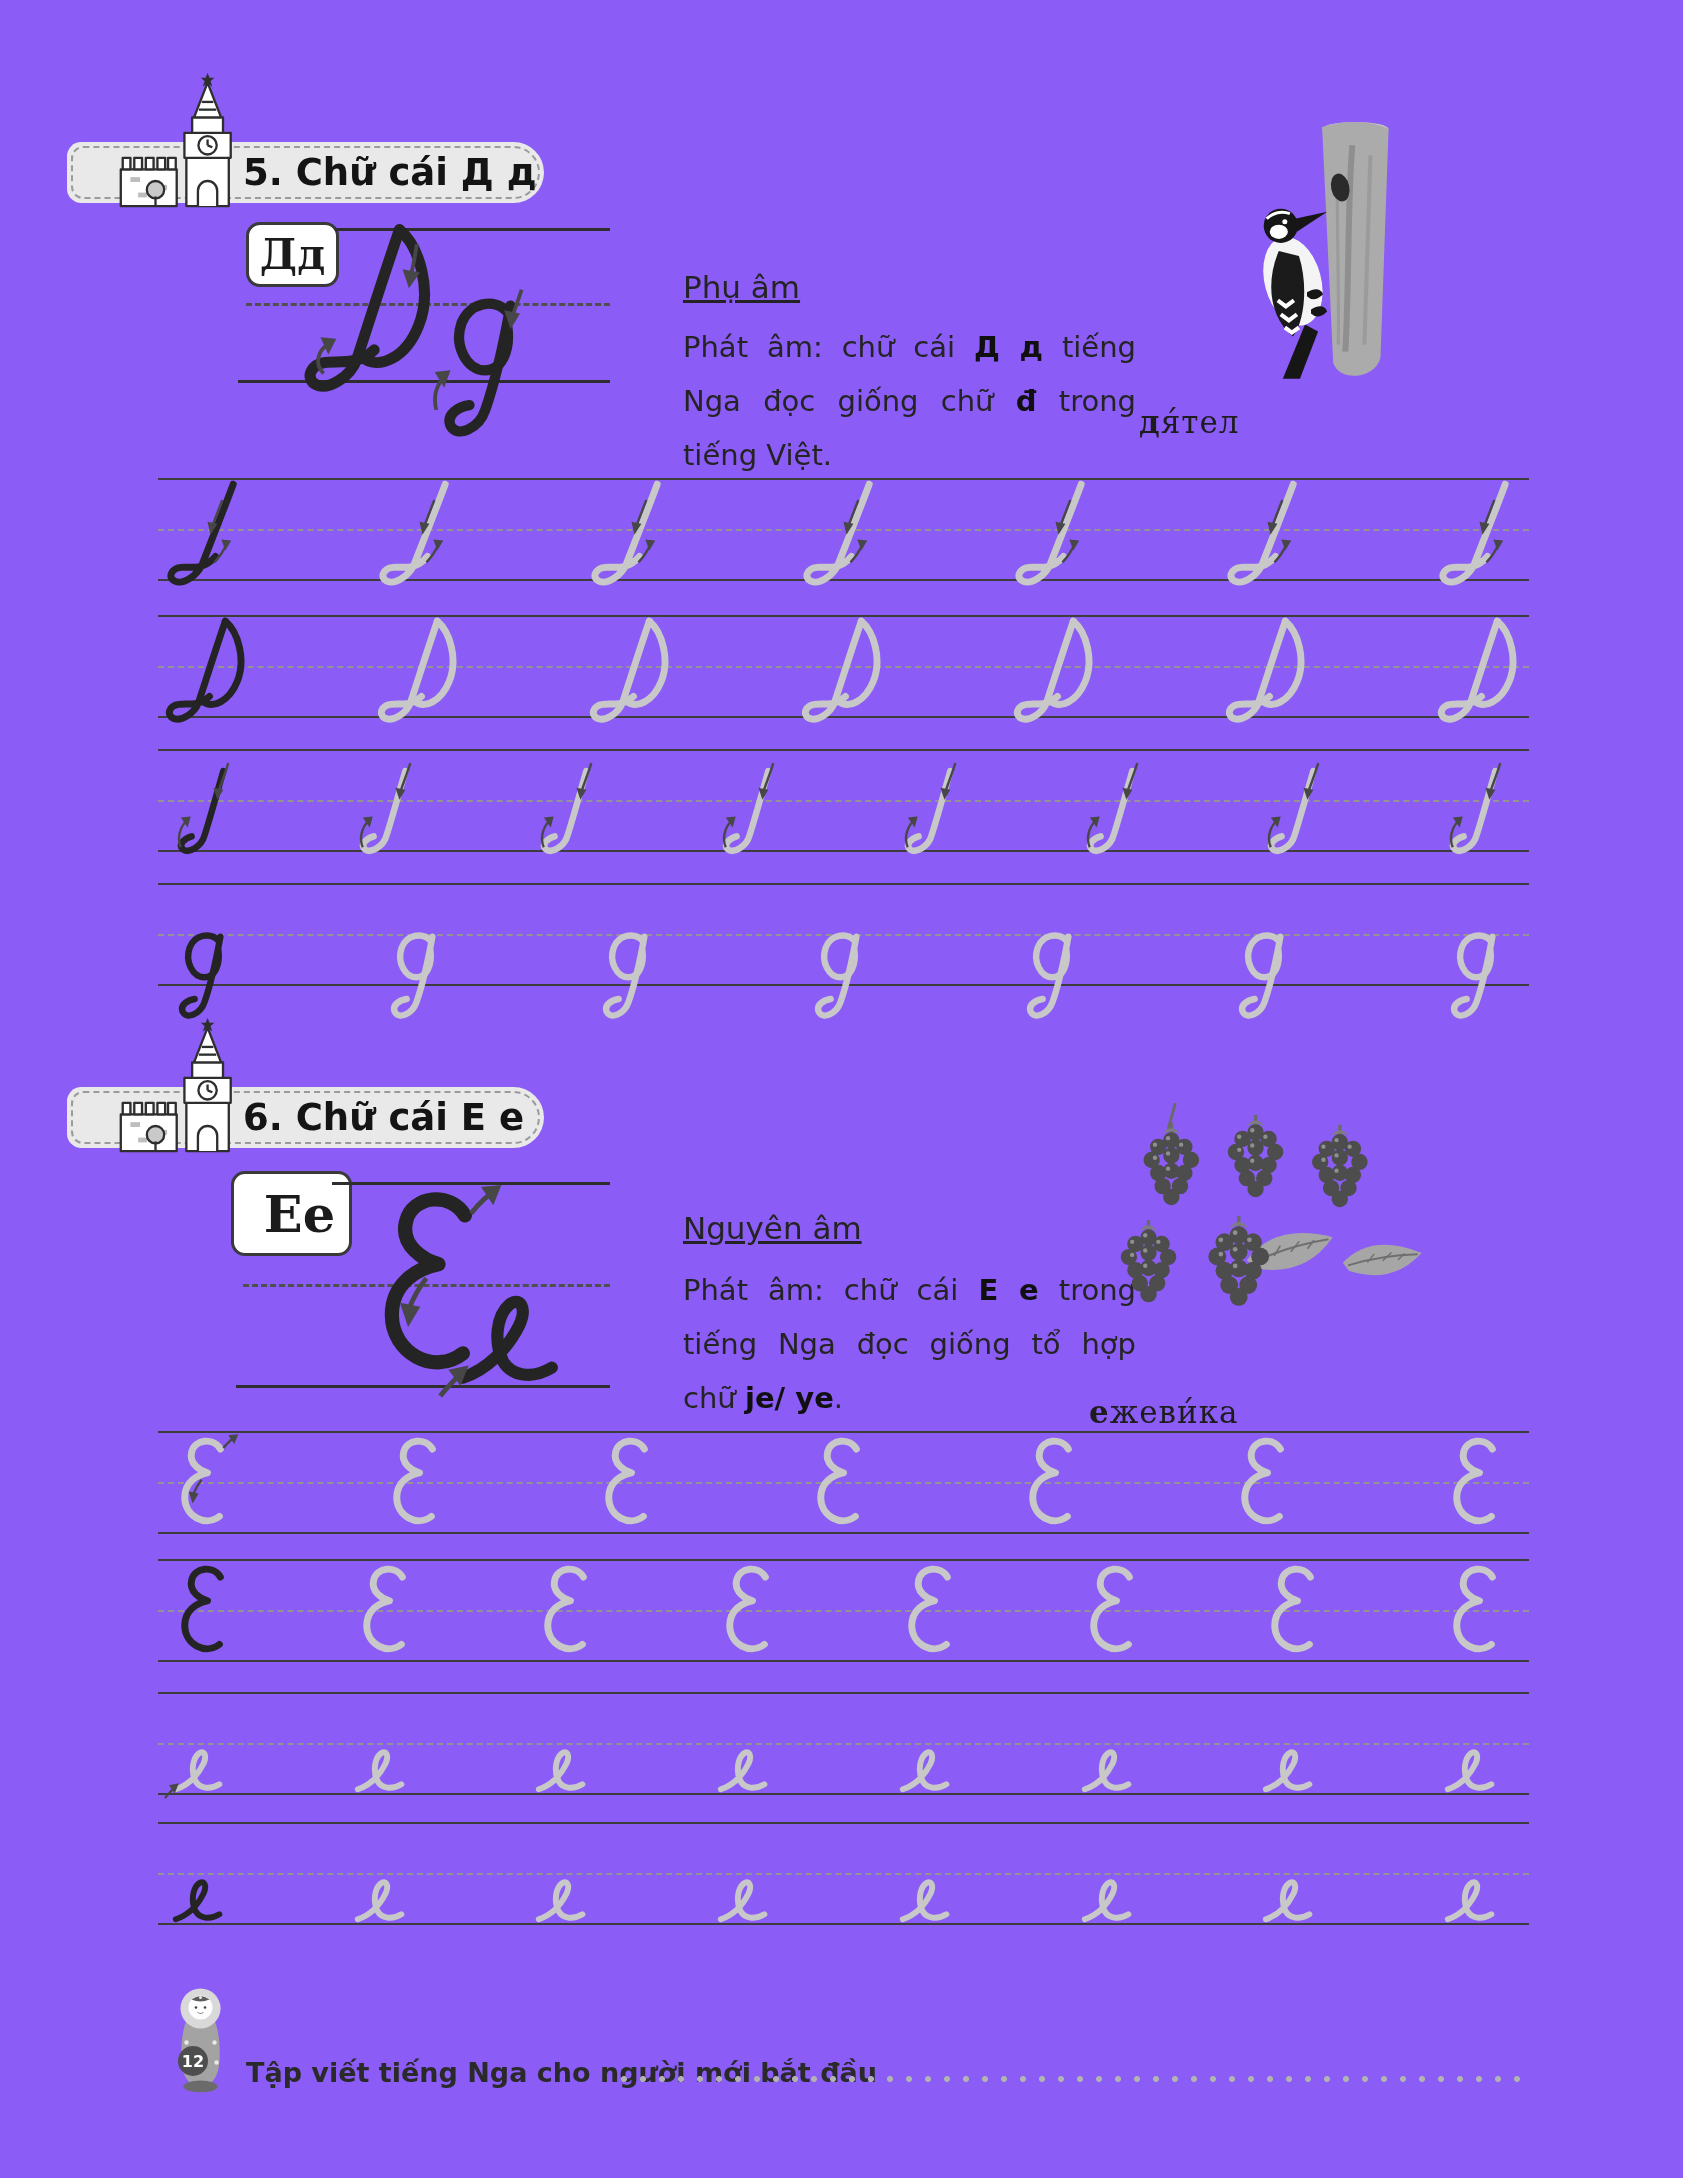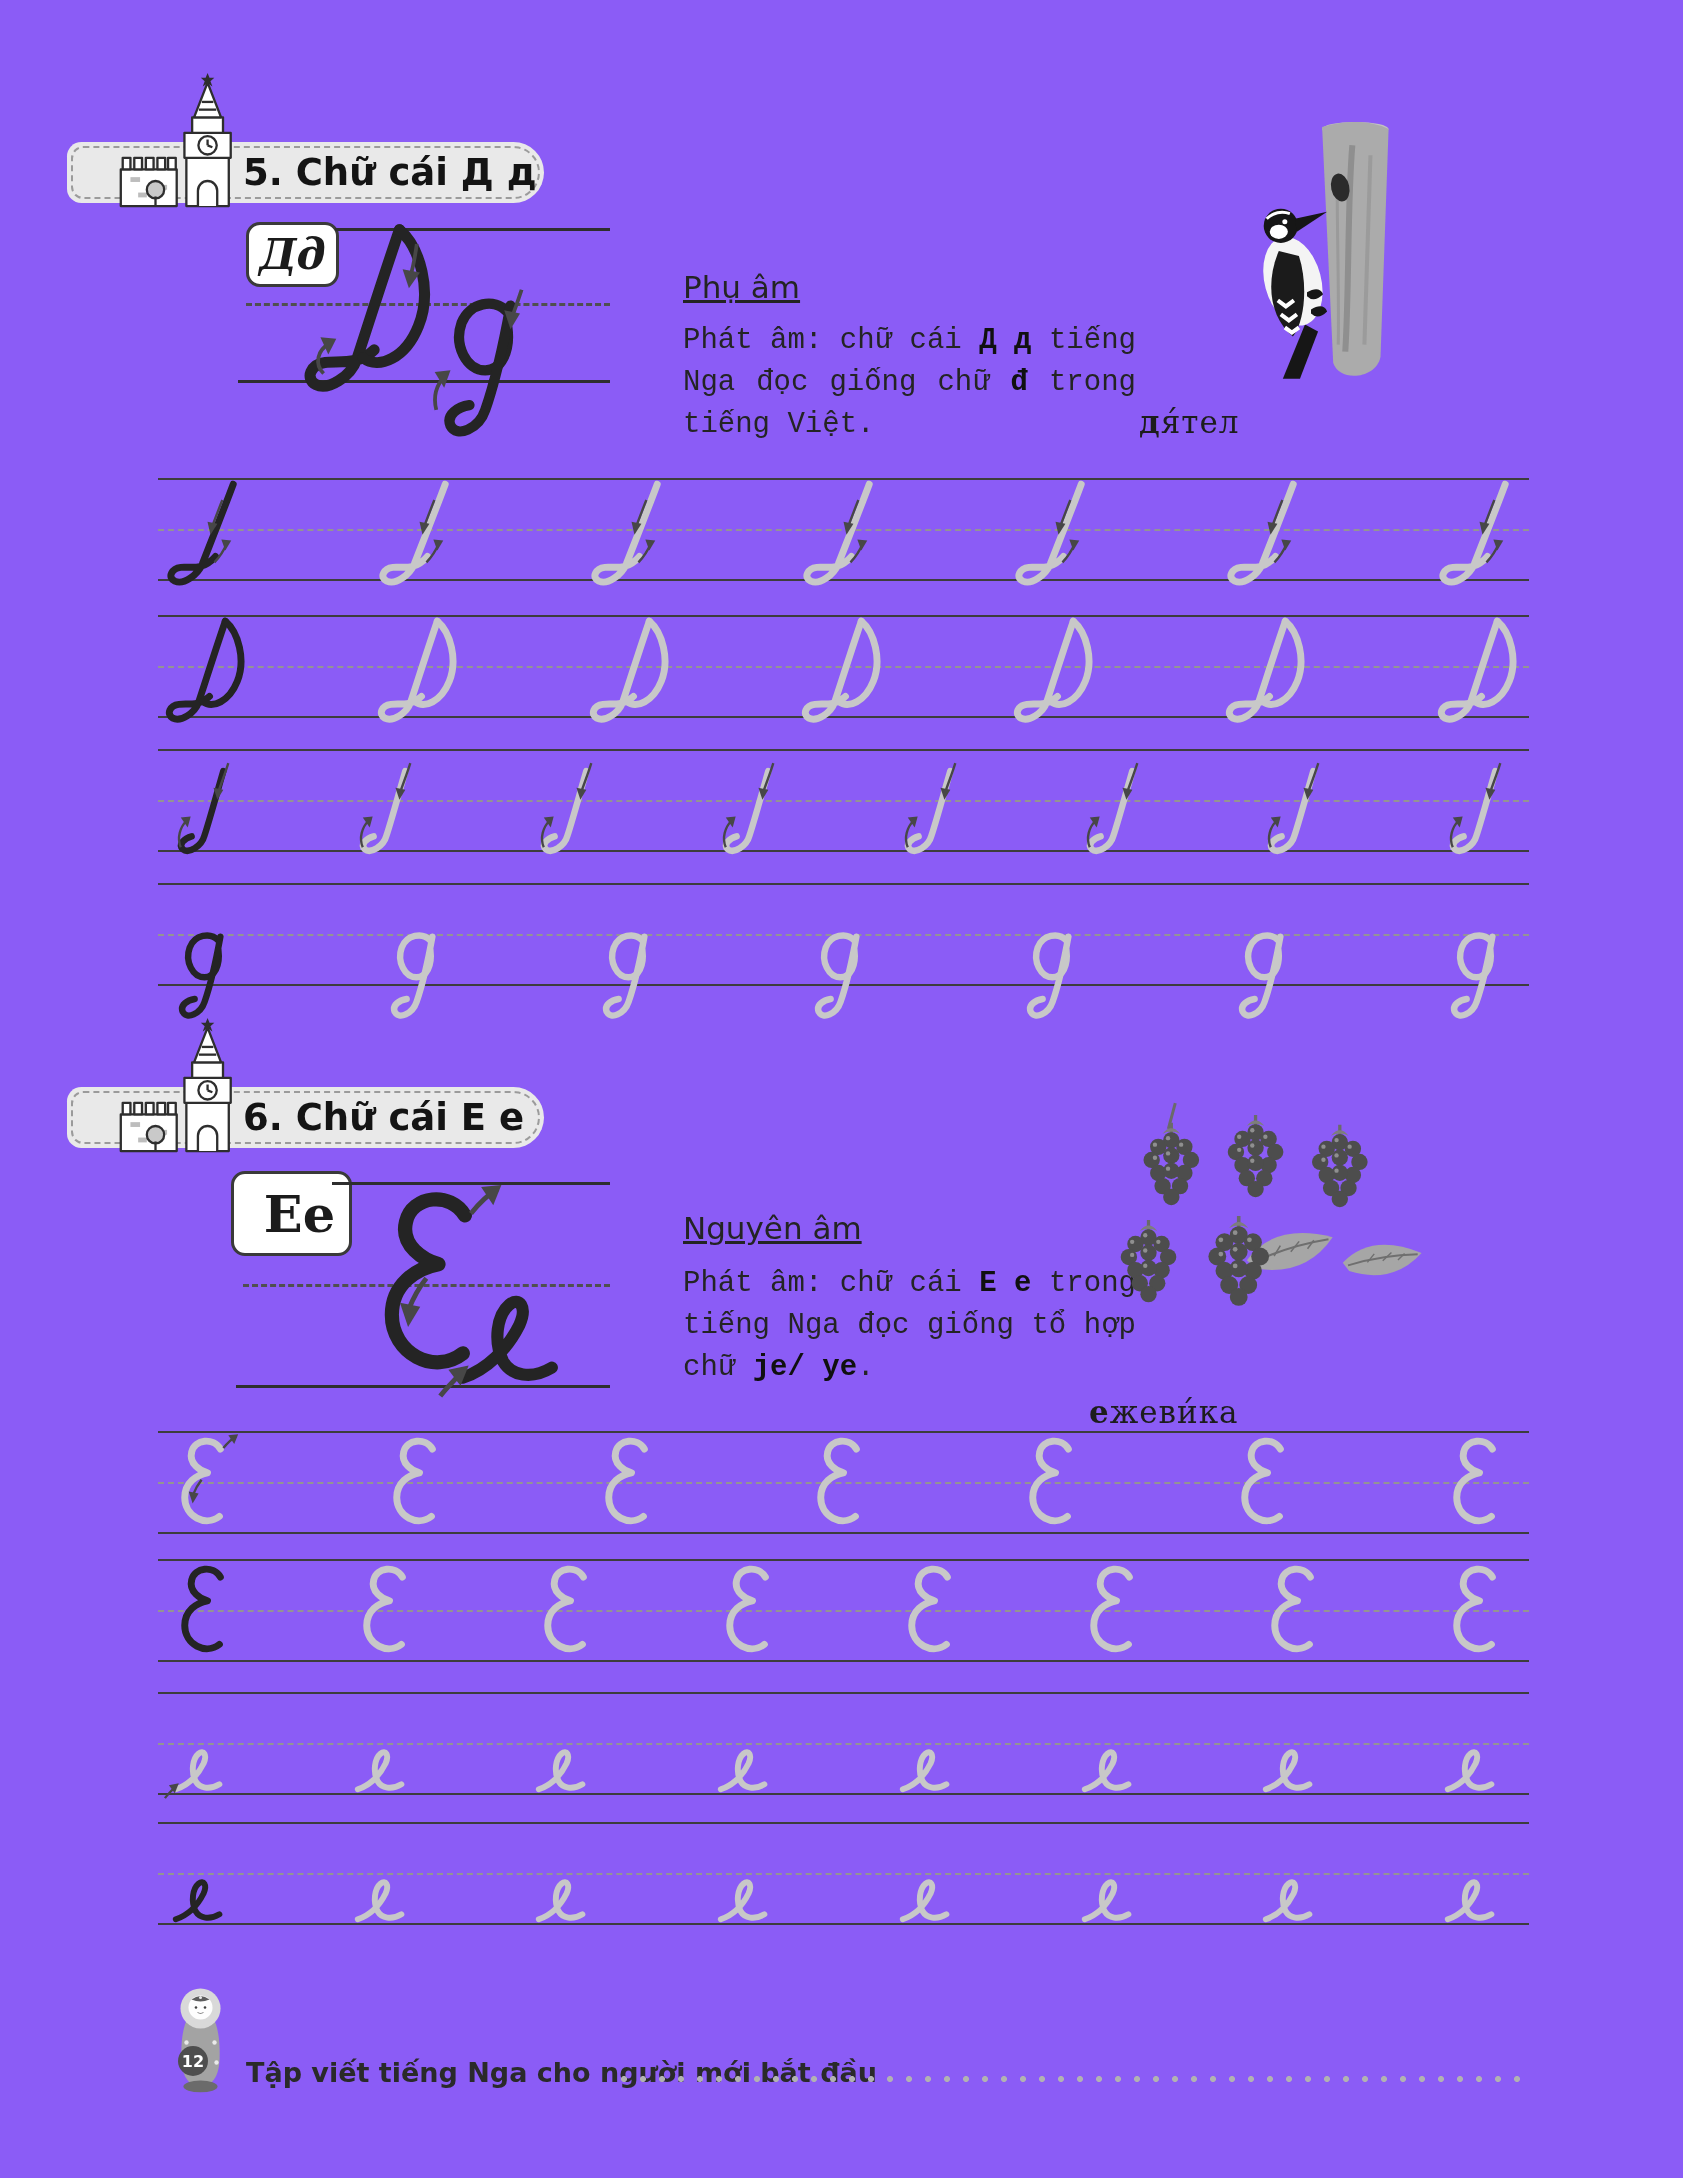--- a/index.html
+++ b/index.html
@@ -18,21 +18,21 @@
   .letterbox{position:absolute;background:#fff;border:3.5px solid #3a3a3a;border-radius:14px;
              display:flex;align-items:center;justify-content:center;
              font-family:"DejaVu Serif","Liberation Serif",serif;font-weight:bold;color:#1b1b1b;}
 
   
   .gl-solid{position:absolute;border-top:3px solid #2e2e2e;}
   .gl-dash{position:absolute;border-top:3px dashed #4f4f4f;}
 
   
   .typelabel{position:absolute;font-size:31px;color:#242424;text-decoration:underline;}
-  .para{position:absolute;font-size:29px;line-height:42px;color:#242424;text-align:justify;font-family:Liberation Mono, monospace;}
+  .para{position:absolute;font-size:29px;line-height:54px;color:#242424;text-align:justify;}
   .para b{font-weight:bold;color:#101010;}
   .caption{position:absolute;font-family:"DejaVu Serif","Liberation Serif",serif;font-size:31px;
            color:#1d1d1d;text-align:left;letter-spacing:1px;}
   .caption b{font-weight:bold;}
 
   
   .prow{position:absolute;left:158px;width:1371px;height:99px;
         border-top:2.5px solid #3d3d3d;border-bottom:2.5px solid #3d3d3d;
         display:flex;justify-content:space-between;overflow:visible;}
   .prow .mid{position:absolute;left:0;right:0;top:49px;border-top:2px dashed #949494;}
@@ -229,21 +229,21 @@
 <div class="page">
 
   <div class="badge" style="top:142px;">
     <span class="dash"></span>
     <svg class="tower" viewBox="0 0 136 136" width="135" height="135">
         <use href="#s-tower"></use>
       </svg>
     <span class="t">5. Chữ cái Д д</span>
   </div>
 
-  <div class="letterbox" style="left:246px;top:222px;width:87px;height:59px;font-size:42px;font-style:italic;">Дд</div>
+  <div class="letterbox" style="left:246px;top:222px;width:87px;height:59px;font-size:42px;">Дд</div>
 
   <div class="gl-solid" style="left:335px;top:228px;width:275px;"></div>
   <div class="gl-dash" style="left:246px;top:303px;width:364px;"></div>
   <div class="gl-solid" style="left:238px;top:380px;width:372px;"></div>
 
   <svg class="big model with-arr" style="left:292px;top:223px;width:158px;height:222px;" viewBox="0 0 160 224" width="158" height="222">
       <use href="#s-dfull"></use>
     </svg>
   <svg class="big model with-arr" style="left:411px;top:223px;width:158px;height:222px;" viewBox="0 0 160 224" width="158" height="222">
       <use href="#s-gfull"></use>

